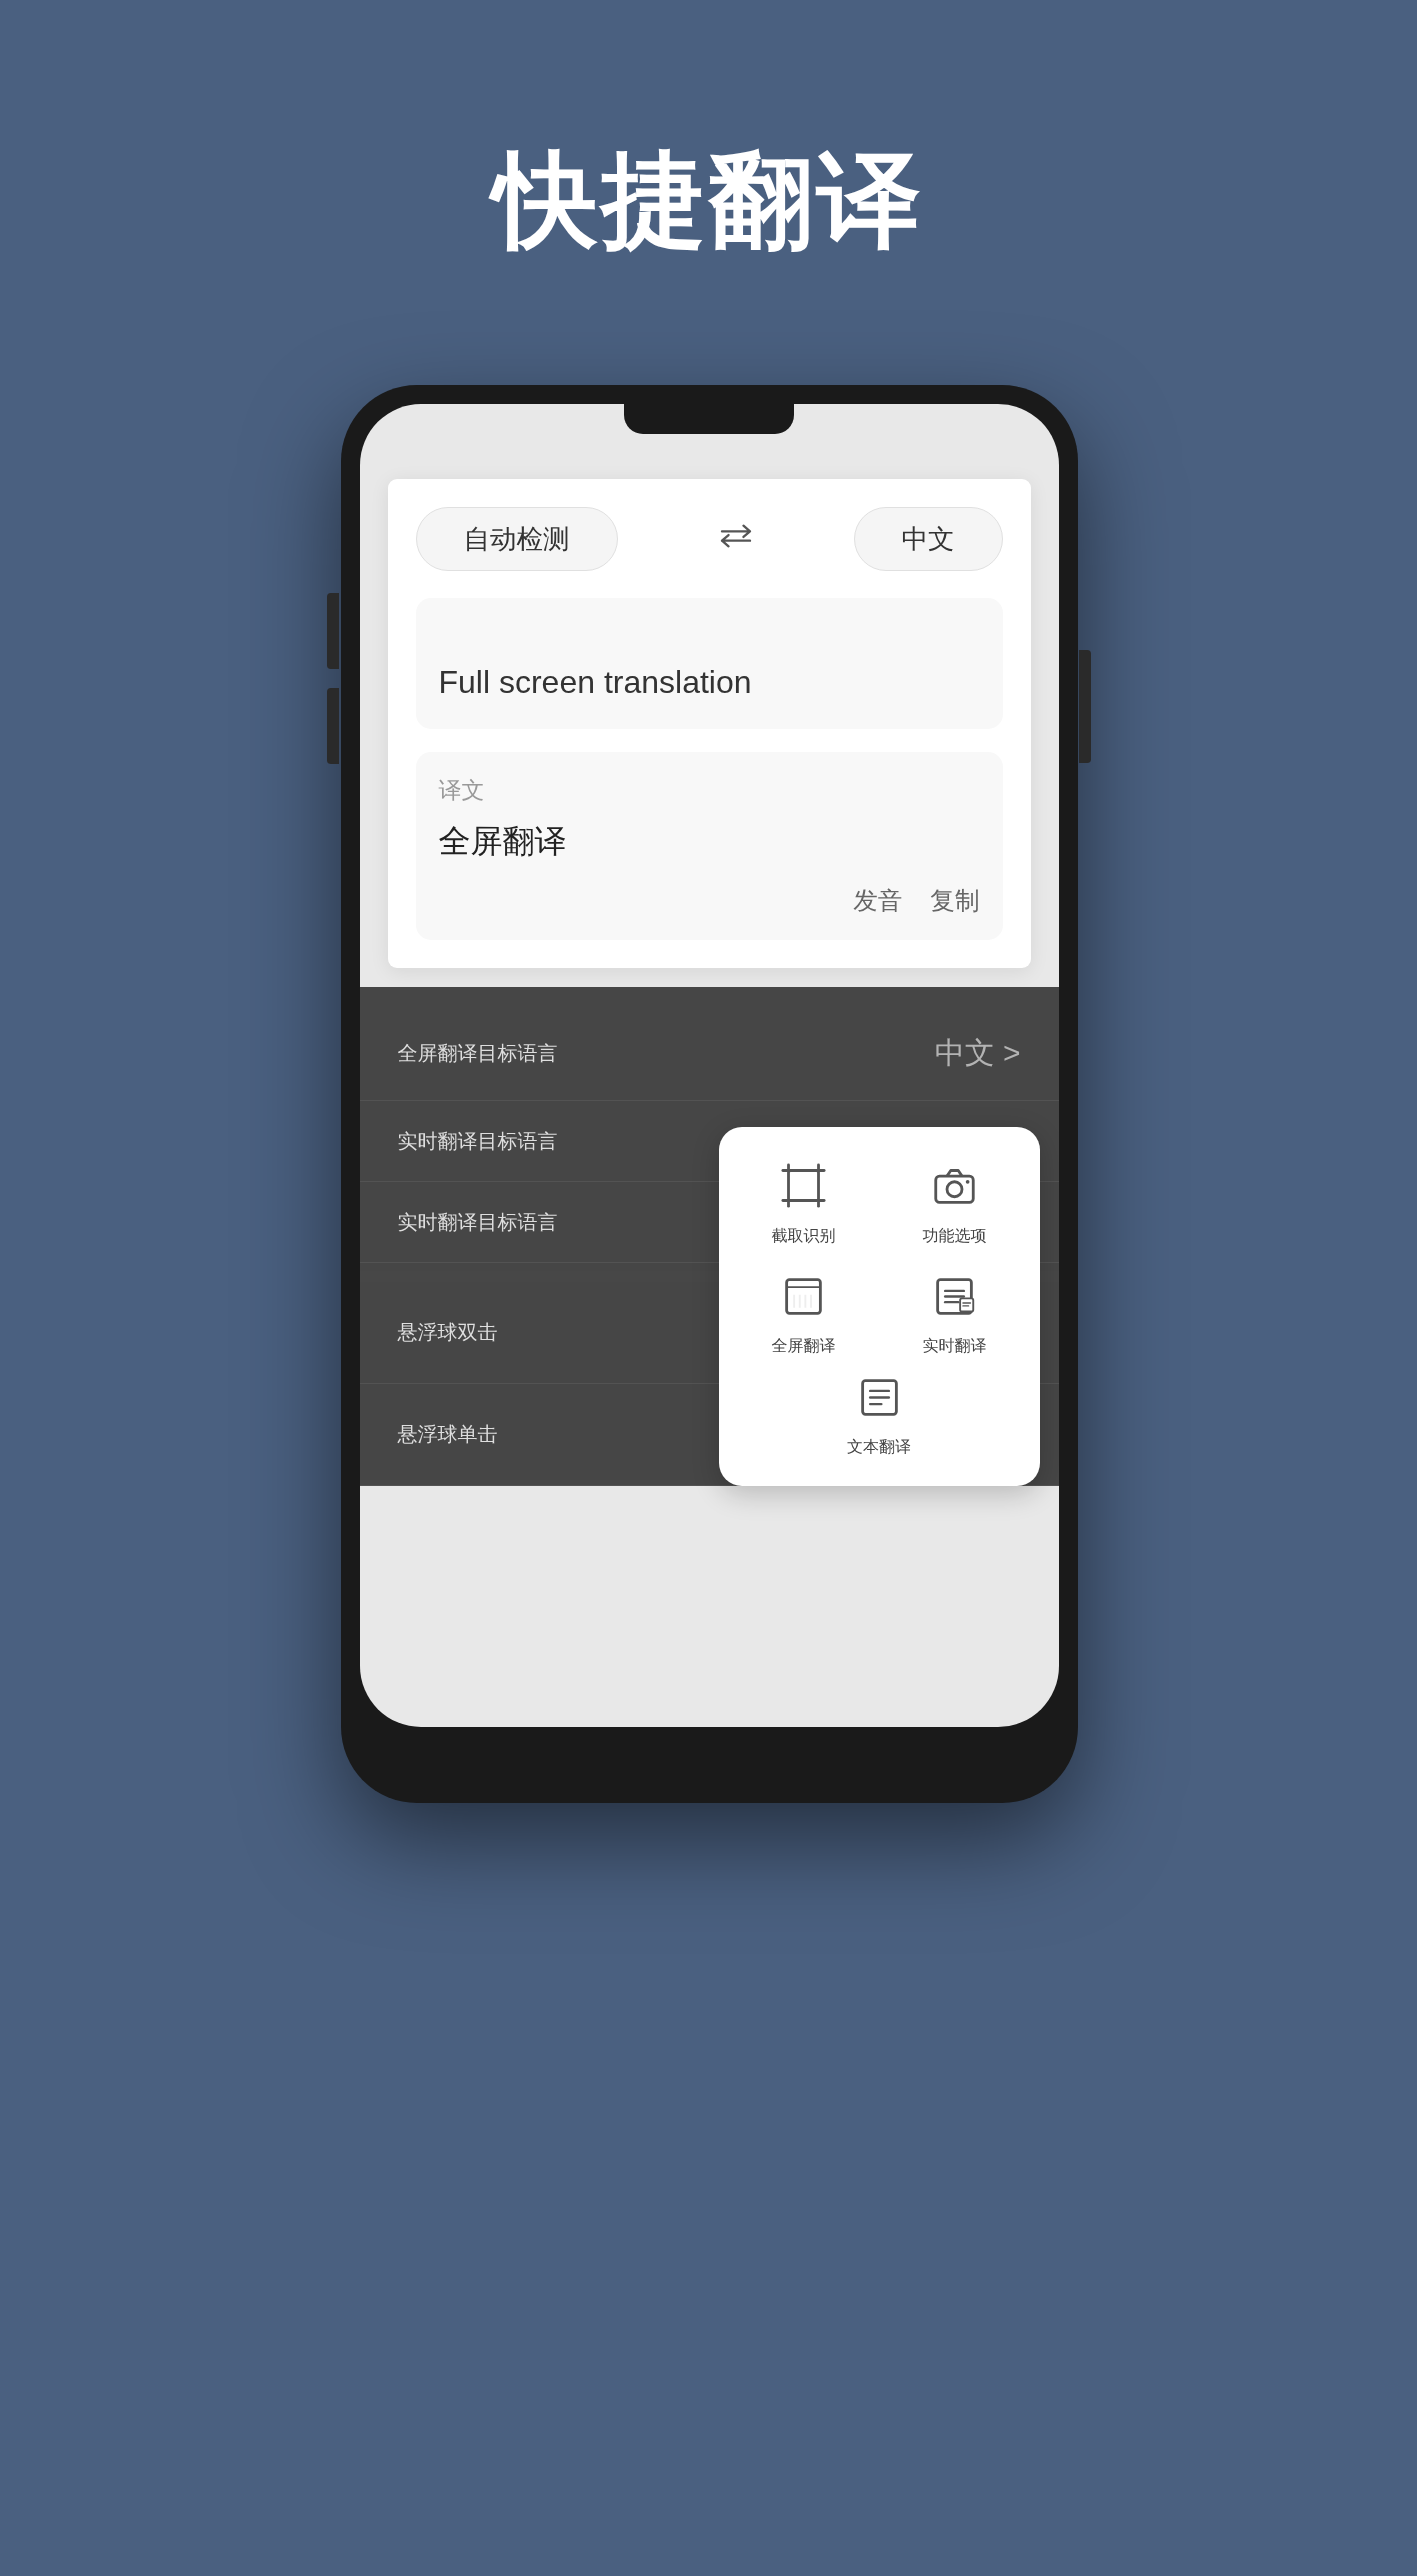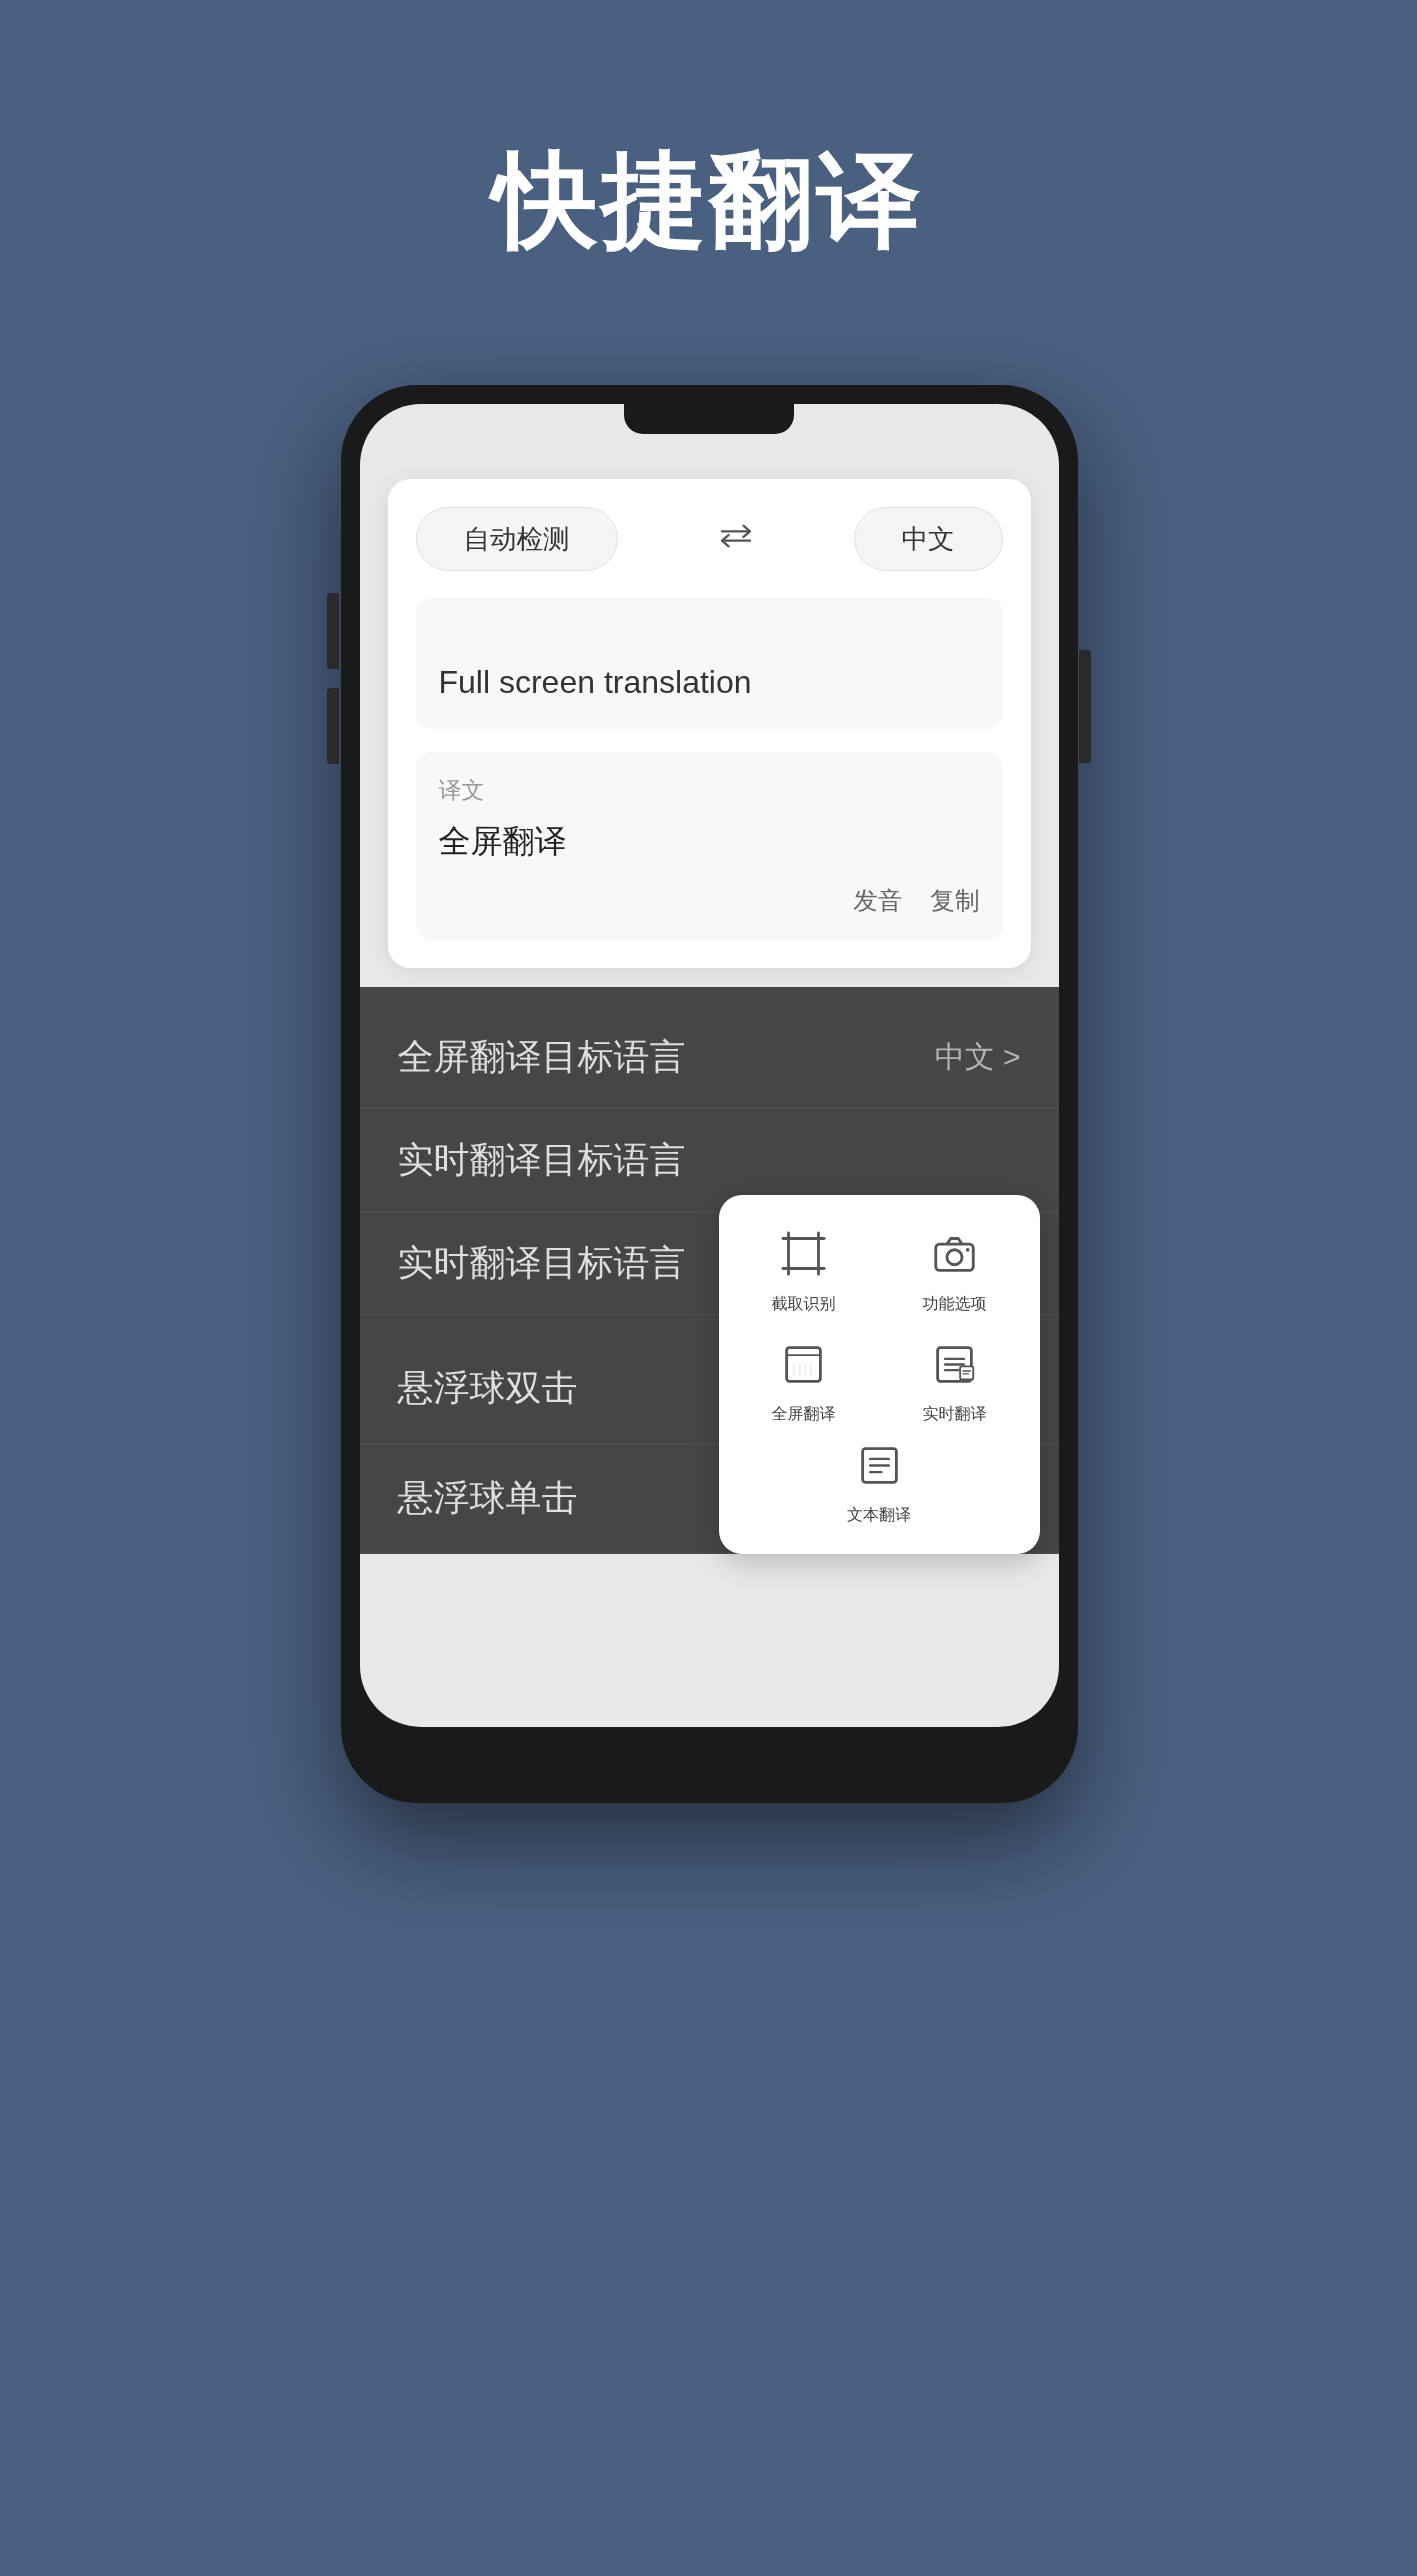--- a/index.html
+++ b/index.html
@@ -97,21 +97,21 @@
     .screen-content {
       padding-top: 47px;
       background: #e8e8e8;
       min-height: 1323px;
     }
 
     
     .translation-card {
       background: #ffffff;
       margin: 28px 28px 19px 28px;
-      border-radius: 22px;
+      border-radius: 9px;
       padding: 28px 28px 28px 28px;
       box-shadow: 0 3.8px 19px rgba(0,0,0,0.08);
     }
 
     .lang-selector {
       display: flex;
       align-items: center;
       justify-content: space-between;
       margin-bottom: 26.5px;
     }
@@ -189,21 +189,21 @@
 
     .settings-item {
       display: flex;
       justify-content: space-between;
       align-items: center;
       padding: 26.5px 38px;
       border-bottom: 0.9px solid rgba(255,255,255,0.08);
     }
 
     .settings-item-label {
-      font-size: 36px;
+      font-size: 20px;
       color: #ddd;
     }
 
     .settings-item-value {
       font-size: 30px;
       color: #aaa;
     }
 
     
     .floating-menu {

